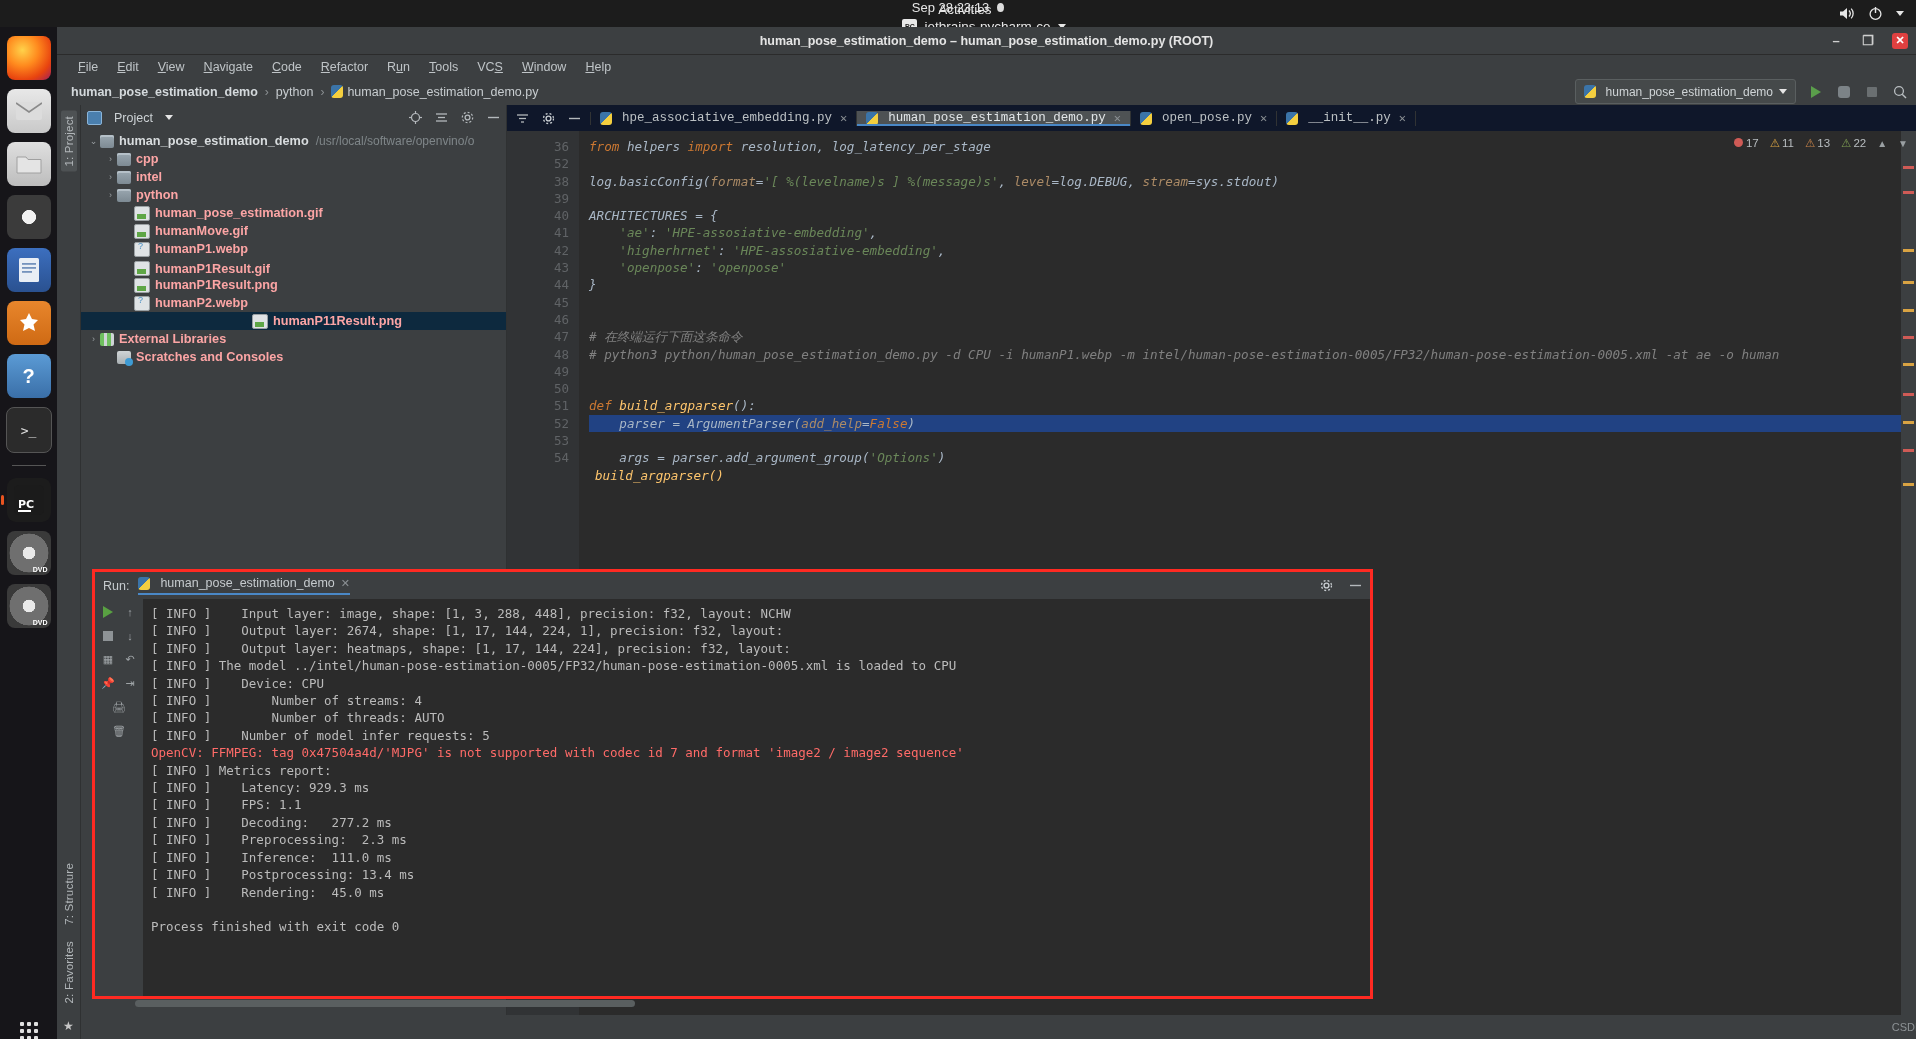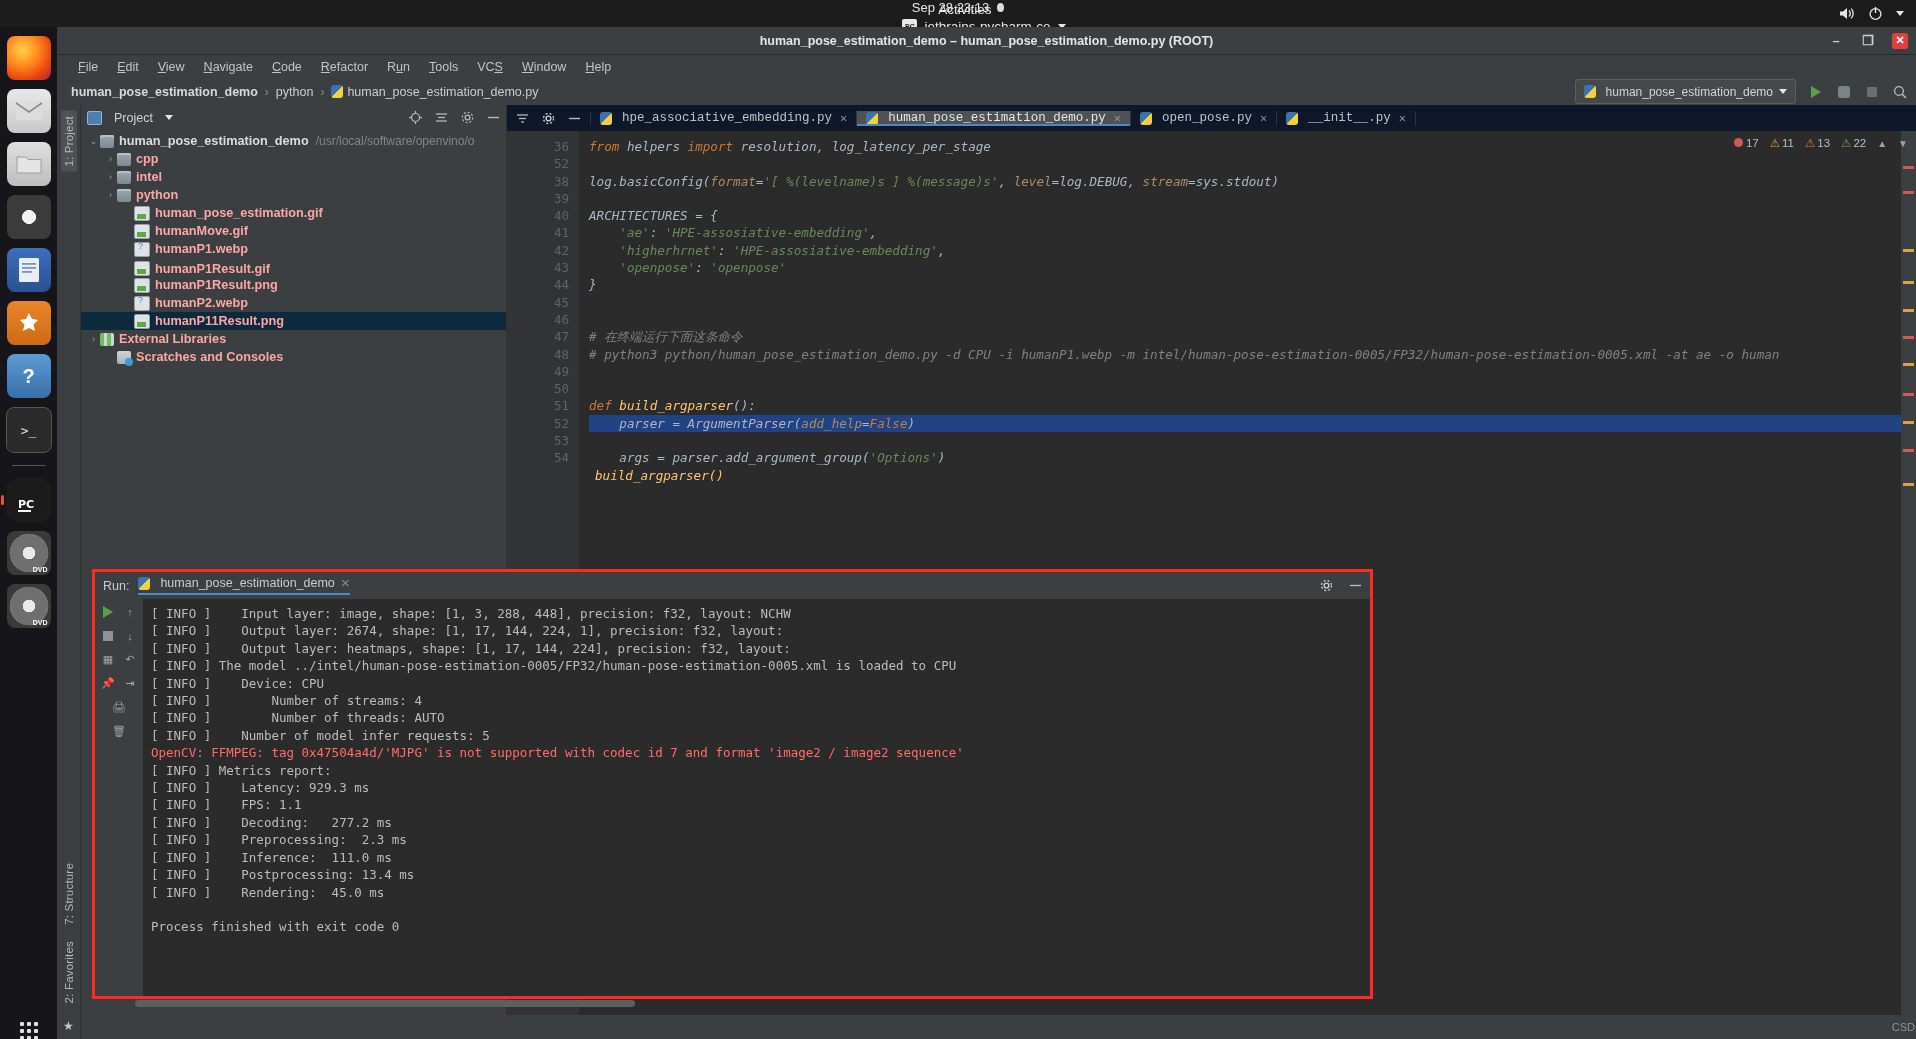--- a/index.html
+++ b/index.html
@@ -474,21 +474,21 @@
             <div class="trow" style="padding-left: 40px;">
               <span class="arrow"></span>
               <span class="fico f-img"></span>
               <span class="tname">humanP1Result.png</span>
             </div>
             <div class="trow" style="padding-left: 40px;">
               <span class="arrow"></span>
               <span class="fico f-webp"></span>
               <span class="tname">humanP2.webp</span>
             </div>
-            <div class="trow sel" style="padding-left: 40px;">
+            <div class="trow sel" style="padding-left: 54px; justify-content: center;">
               <span class="arrow"></span>
               <span class="fico f-img"></span>
               <span class="tname">humanP11Result.png</span>
             </div>
             <div class="trow" style="padding-left: 6px;">
               <span class="arrow">›</span>
               <span class="fico f-lib"></span>
               <span class="tname">External Libraries</span>
             </div>
             <div class="trow" style="padding-left: 23px;">

